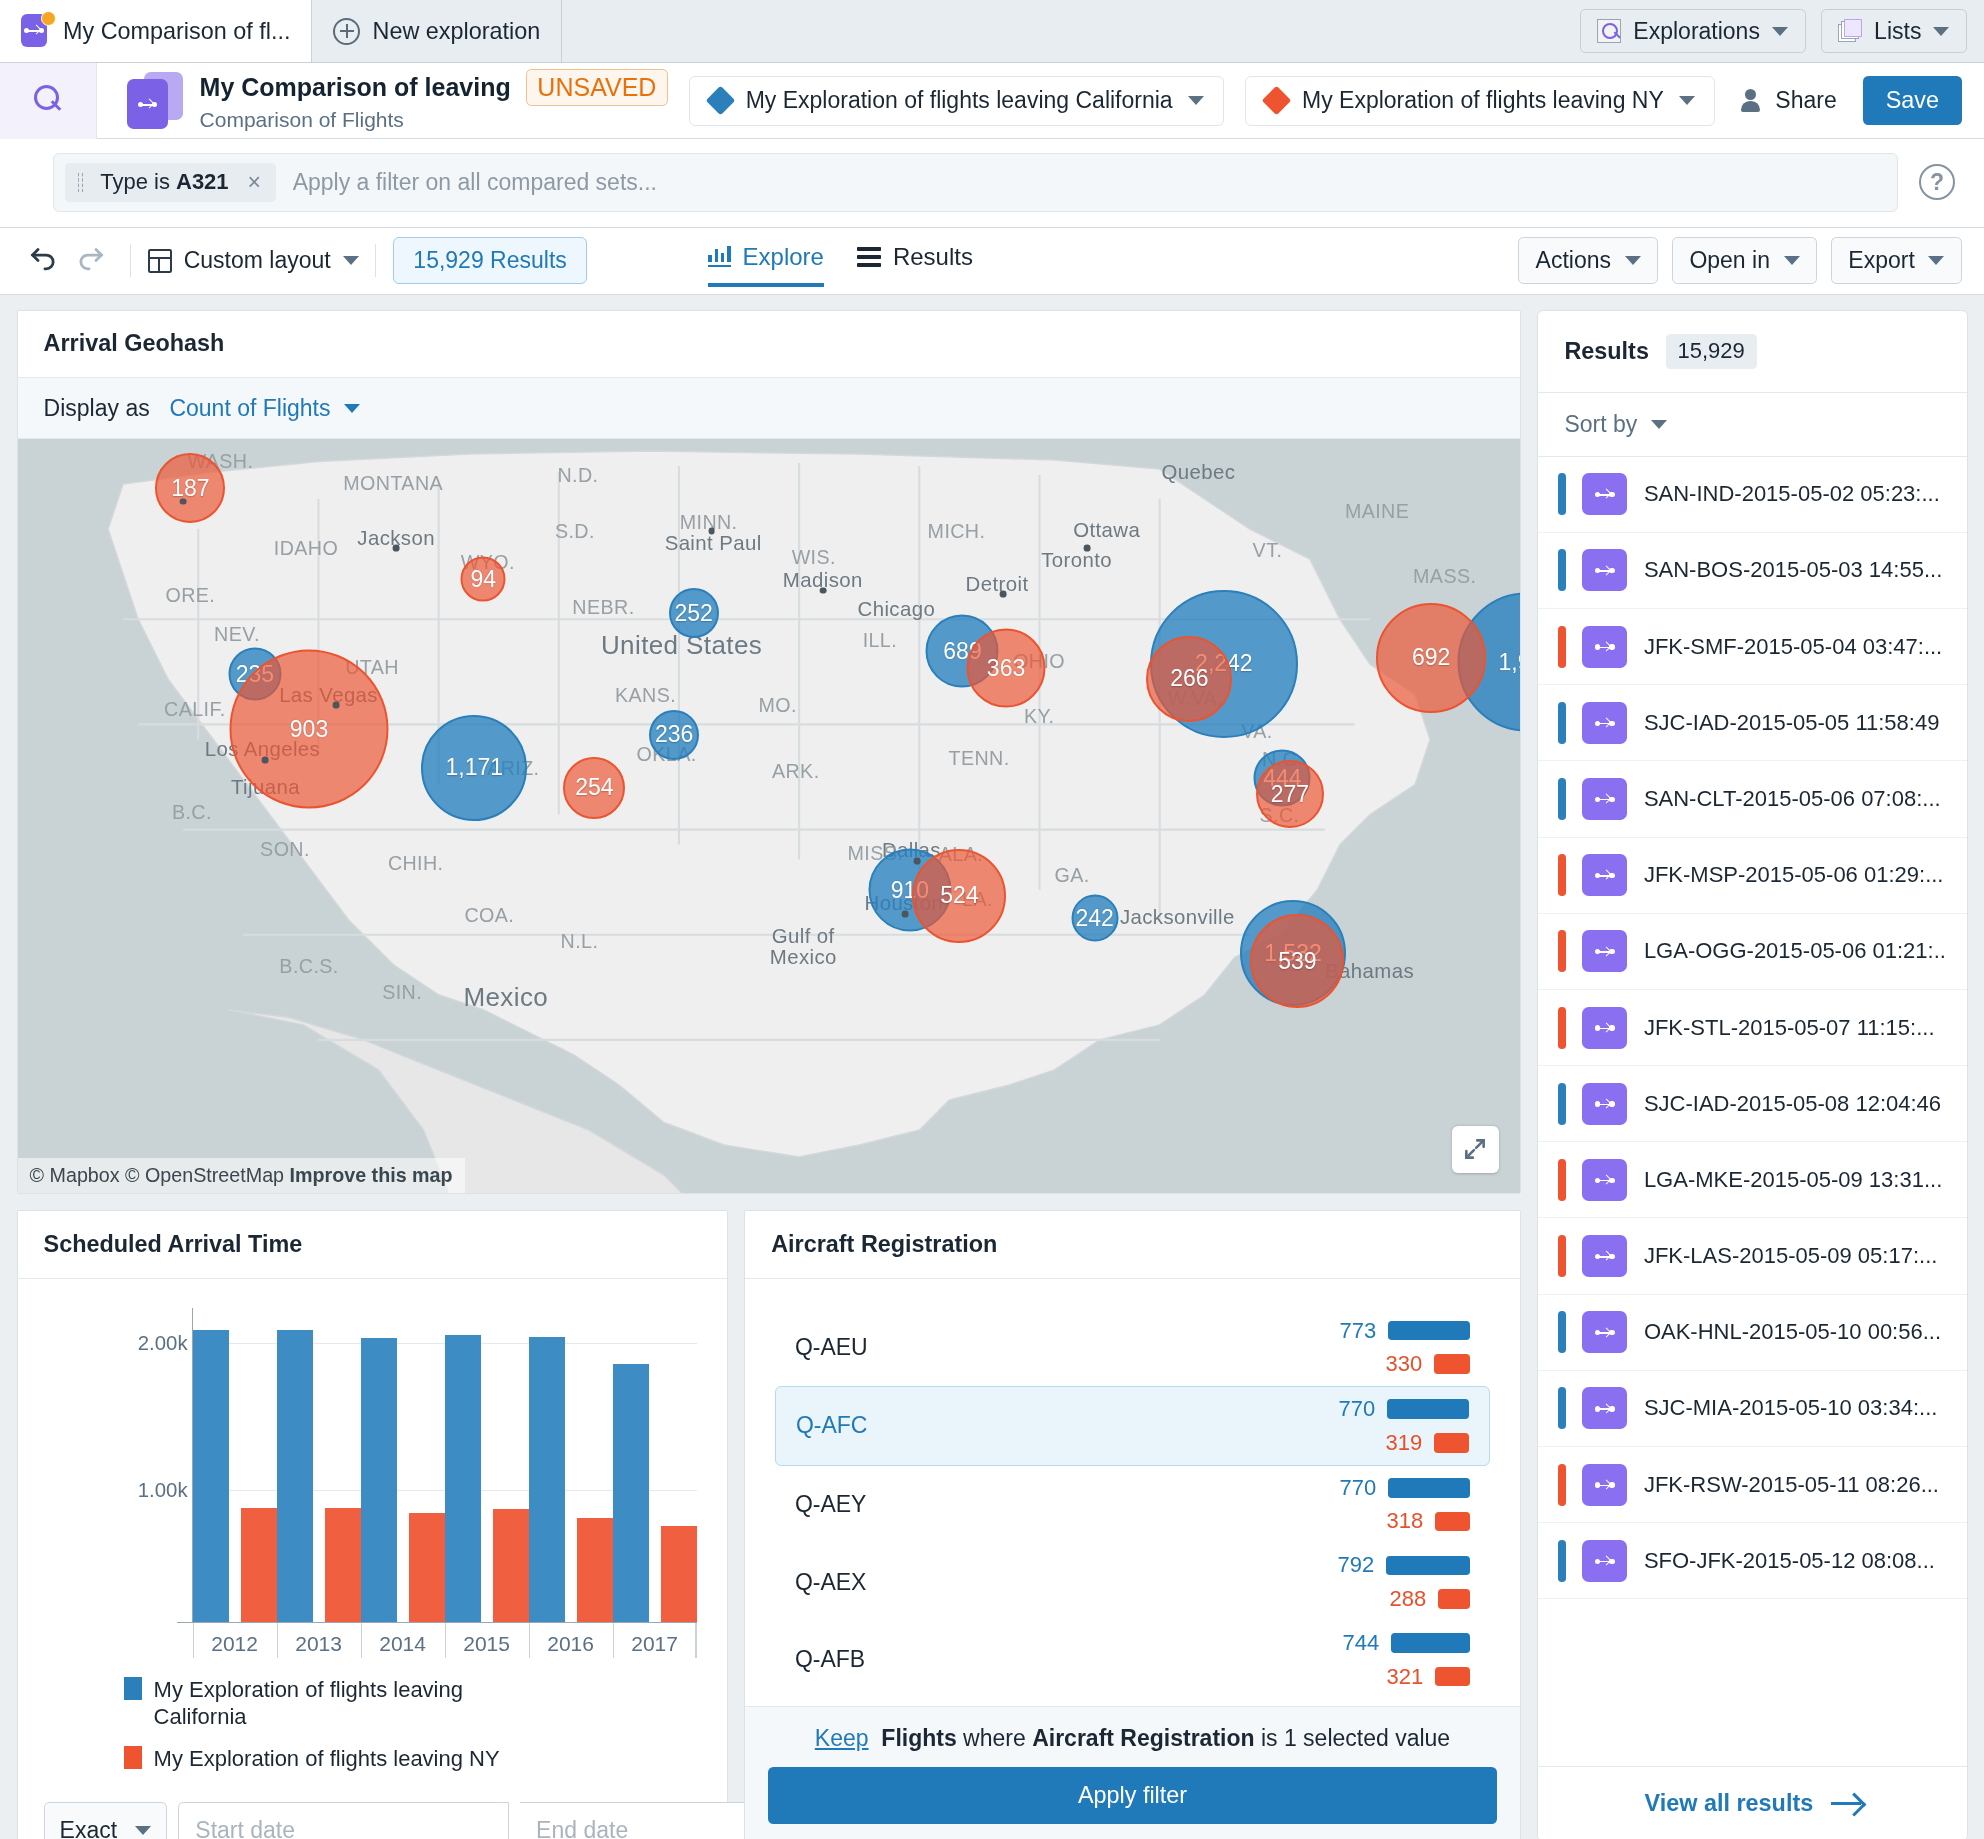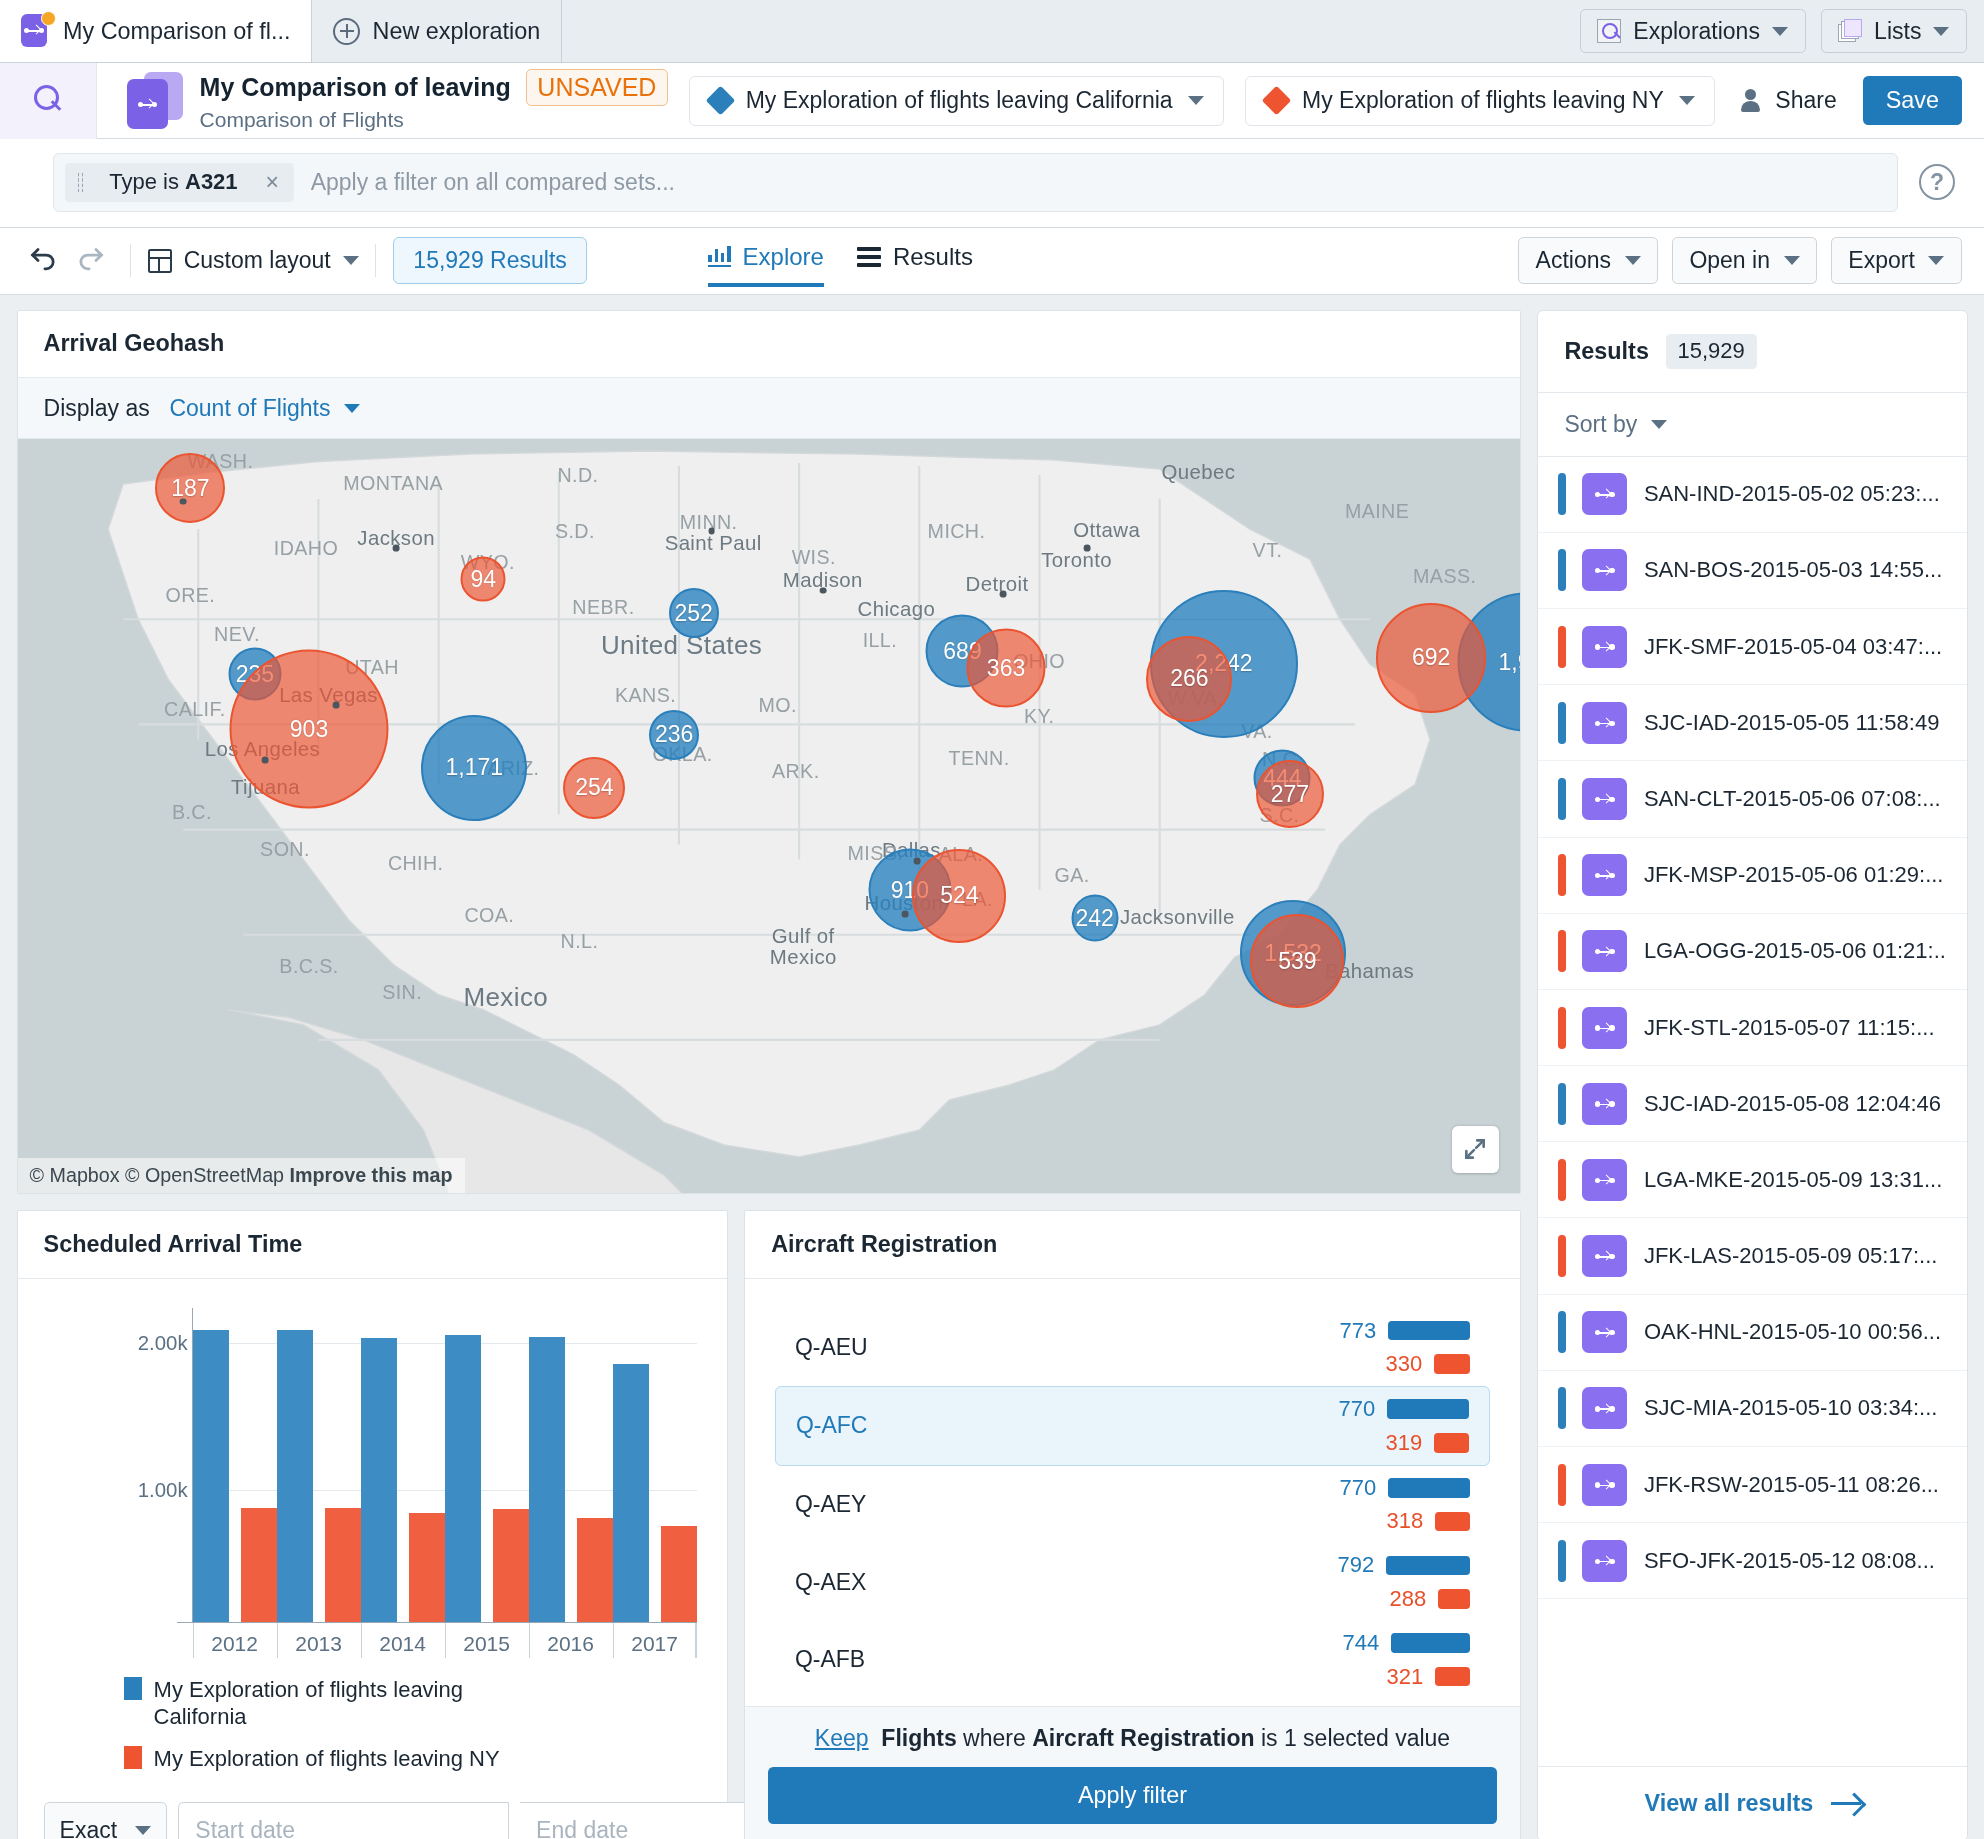--- a/index.html
+++ b/index.html
@@ -139,21 +139,21 @@
   
   .filterbar {
     background: #ffffff; padding: 13.6px 30px 15px 53px; display: flex; align-items: center;
     border-bottom: 0.8px solid #d5dde3;
   }
   .filterbox {
     flex: 1; height: 59px; background: #f4f7f9; border: 0.8px solid #e0e6ea; border-radius: 6px;
     display: flex; align-items: center; padding: 0 10.6px;
   }
   .chip {
-    display: flex; align-items: center; gap: 25px; background: #e7ecf1; border-radius: 4.5px;
+    display: flex; align-items: center; gap: 16px; background: #e7ecf1; border-radius: 4.5px;
     padding: 6px 12px; font-size: 22px; cursor: pointer; text-align: right;
   }
   .grip { width: 7.6px; height: 19.7px; position: relative; flex: none; }
   .grip::before, .grip::after {
     content: ""; position: absolute; top: 0; width: 3px; height: 19.7px;
     background: radial-gradient(#9aa7b3 40%, transparent 41%) 0 0/3px 5.3px repeat-y;
   }
   .grip::before { left: 0; } .grip::after { right: 0; }
   .chip b { font-weight: bold; }
   .chip .x { font-size: 23px; color: #7b8a99; padding: 0 3px; }
@@ -522,21 +522,21 @@
             <div class="map-label" style="left: 57.4%; top: 26.6%;">ILL.</div>
             <div class="map-label" style="left: 68%; top: 29.4%;">OHIO</div>
             <div class="map-label" style="left: 11.8%; top: 35.8%;">CALIF.</div>
             <div class="map-label city" style="left: 20.7%; top: 34%;">Las Vegas</div>
             <div class="map-label" style="left: 41.8%; top: 33.9%;">KANS.</div>
             <div class="map-label" style="left: 50.6%; top: 35.3%;">MO.</div>
             <div class="map-label" style="left: 68%; top: 36.8%;">KY.</div>
             <div class="map-label" style="left: 78.4%; top: 34.4%;">W.VA.</div>
             <div class="map-label" style="left: 82.5%; top: 38.7%;">VA.</div>
             <div class="map-label city" style="left: 16.3%; top: 41.1%;">Los Angeles</div>
-            <div class="map-label" style="left: 43.2%; top: 41.8%; margin-left: 16px;">OKLA.</div>
+            <div class="map-label" style="left: 43.2%; top: 41.8%;">OKLA.</div>
             <div class="map-label" style="left: 51.8%; top: 44.1%;">ARK.</div>
             <div class="map-label" style="left: 64%; top: 42.3%;">TENN.</div>
             <div class="map-label" style="left: 84.2%; top: 42.4%;">N.C.</div>
             <div class="map-label" style="left: 33%; top: 43.6%;">ARIZ.</div>
             <div class="map-label city" style="left: 16.5%; top: 46.2%;">Tijuana</div>
             <div class="map-label" style="left: 84%; top: 49.9%;">S.C.</div>
             <div class="map-label city" style="left: 59.5%; top: 54.5%;">Dallas</div>
             <div class="map-label" style="left: 57.1%; top: 54.9%;">MISS.</div>
             <div class="map-label" style="left: 62.8%; top: 55.1%;">ALA.</div>
             <div class="map-label" style="left: 70.2%; top: 57.8%;">GA.</div>

